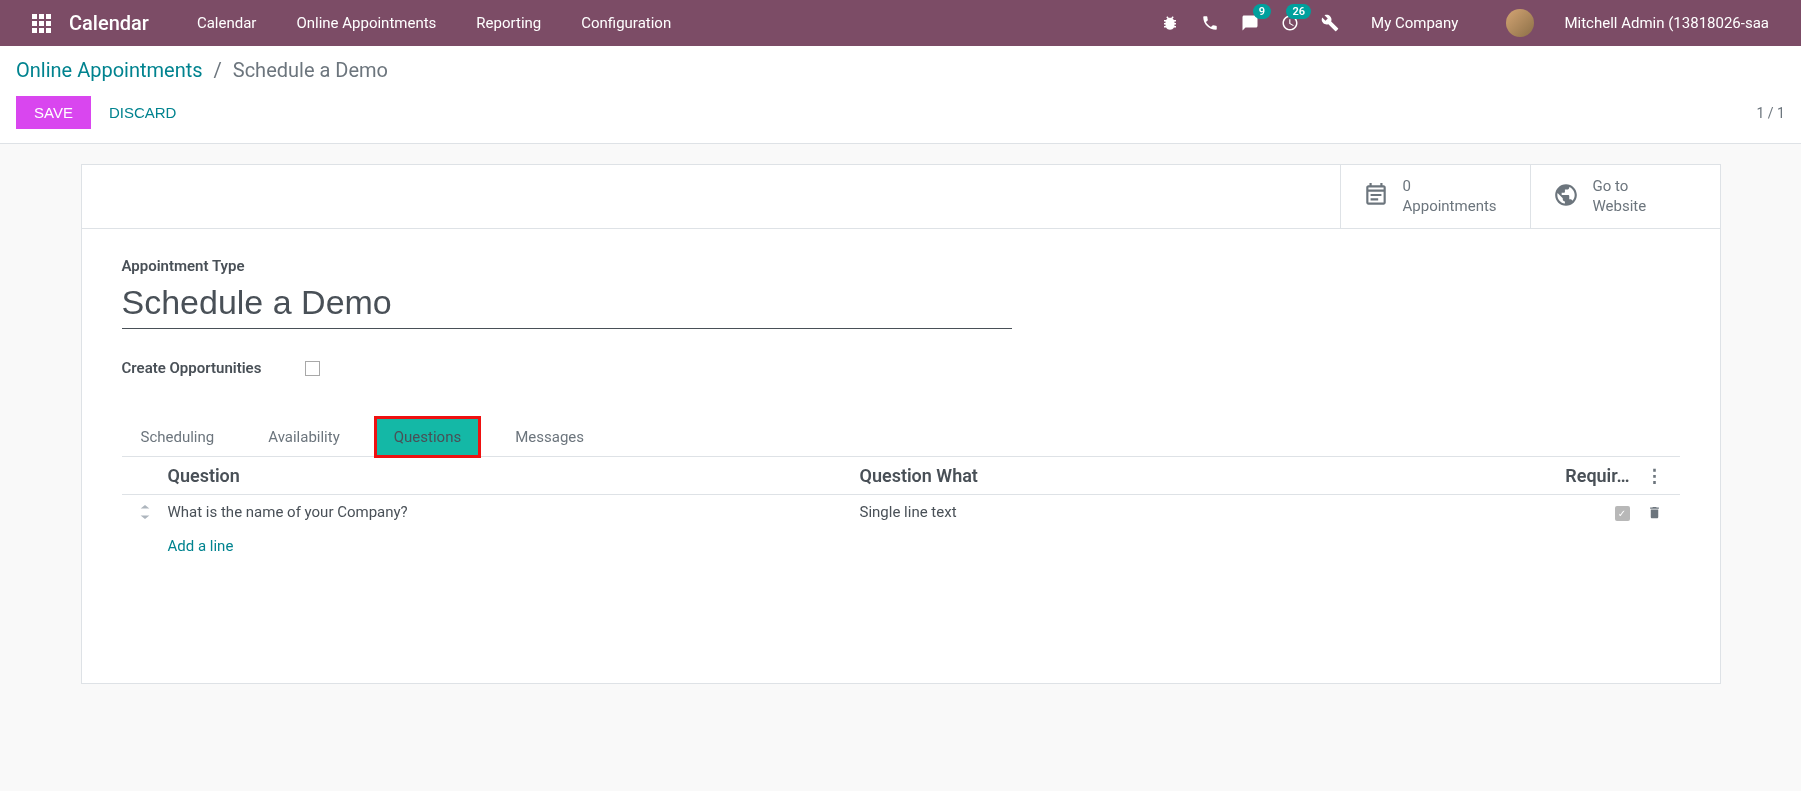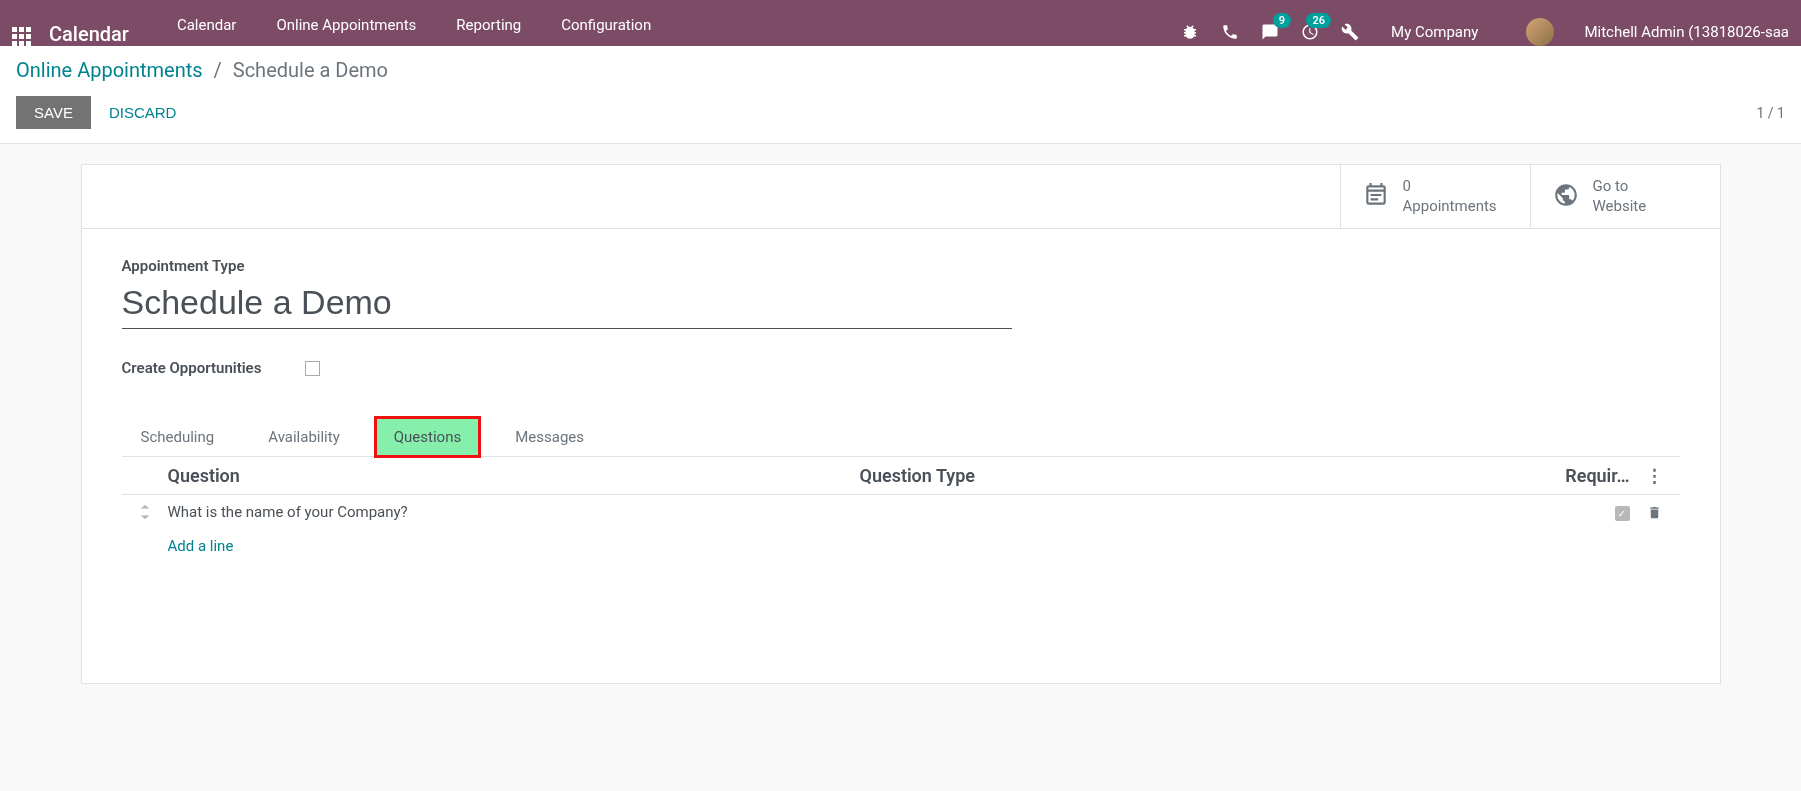--- a/index.html
+++ b/index.html
@@ -1,19 +1,19 @@
 <!DOCTYPE html>
 <html><head>
 <meta charset="utf-8">
 <style>
 * { box-sizing: border-box; margin: 0; padding: 0; }
 body { font-family: -apple-system, BlinkMacSystemFont, "Segoe UI", Roboto, "Helvetica Neue", Arial, sans-serif; font-size: 14px; color: #495057; width: 1801px; background: #f9f9f9; }
 
 
-.navbar { background: #7C4C66; color: #fff; height: 46px; display: flex; align-items: flex-end; padding: 0 12px; overflow: hidden; }
+.navbar { background: #7C4C66; color: #fff; height: 46px; display: flex; align-items: center; padding: 0 32px; overflow: hidden; }
 .apps-grid { display: grid; grid-template-columns: repeat(3, 5px); grid-template-rows: repeat(3, 5px); gap: 2px; margin-right: 18px; cursor: pointer; }
 .apps-grid span { background: #fff; width: 5px; height: 5px; }
 .app-title { font-size: 20px; font-weight: 500; color: #fff; margin-right: 28px; }
 .nav-links { display: flex; gap: 0; }
 .nav-link { color: #fff; padding: 12px 20px; font-size: 15px; cursor: pointer; white-space: nowrap; }
 .nav-spacer { flex: 1; }
 .nav-icons { display: flex; align-items: center; gap: 22px; }
 .nav-icon { color: #fff; position: relative; cursor: pointer; display: flex; align-items: center; }
 .nav-icon svg { width: 18px; height: 18px; }
 .badge { position: absolute; top: -10px; right: -12px; background: #00A09D; color: #fff; font-size: 11px; font-weight: 600; border-radius: 10px; padding: 1px 6px; min-width: 18px; text-align: center; }
@@ -23,21 +23,21 @@
 
 
 .control-panel { background: #fff; border-bottom: 1px solid #dee2e6; }
 .breadcrumb-row { padding: 12px 16px 8px; display: flex; align-items: center; }
 .breadcrumb { font-size: 20px; }
 .breadcrumb a { color: #00838F; text-decoration: none; }
 .breadcrumb .sep { color: #6c757d; margin: 0 6px; }
 .breadcrumb .current { color: #6c757d; }
 .buttons-row { padding: 6px 16px 14px; display: flex; align-items: center; justify-content: space-between; }
 .buttons-left { display: flex; align-items: center; gap: 18px; }
-.btn-save { background: #737373; color: #fff; border: none; padding: 8px 18px; font-size: 15px; font-weight: 500; cursor: pointer; }
+.btn-save { background: #d946ef; color: #fff; border: none; padding: 8px 18px; font-size: 15px; font-weight: 500; cursor: pointer; }
 .btn-discard { background: transparent; color: #00838F; border: none; font-size: 15px; font-weight: 500; cursor: pointer; }
 .pager { color: #6c757d; font-size: 14px; }
 
 
 .form-container { padding: 20px 0 0; display: flex; justify-content: center; }
 .sheet { background: #fff; border: 1px solid #dee2e6; width: 1640px; }
 .stat-buttons { display: flex; justify-content: flex-end; border-bottom: 1px solid #dee2e6; }
 .stat-btn { display: flex; align-items: center; gap: 14px; padding: 12px 22px; border-left: 1px solid #dee2e6; cursor: pointer; min-width: 190px; }
 .stat-btn svg { width: 26px; height: 26px; fill: #6c757d; }
 .stat-text { display: flex; flex-direction: column; line-height: 1.3; }
@@ -46,21 +46,21 @@
 
 .sheet-body { padding: 28px 40px 0; }
 .field-label { font-size: 15px; font-weight: 600; color: #495057; margin-bottom: 6px; }
 .title-input { width: 890px; border: none; border-bottom: 1px solid #495057; font-size: 34px; font-weight: 400; color: #495057; padding: 2px 0 6px; outline: none; background: transparent; }
 .field-row { display: flex; align-items: center; gap: 44px; margin-top: 30px; }
 .checkbox-box { width: 15px; height: 15px; border: 1px solid #a8a8a8; cursor: pointer; }
 
 
 .tabs { display: flex; margin-top: 40px; border-bottom: 1px solid #dee2e6; padding-left: 0px; gap: 16px; }
 .tab { padding: 10px 18px; font-size: 15px; color: #6c757d; cursor: pointer; border: 1px solid transparent; border-bottom: none; margin-bottom: -1px; }
-.tab.active { color: #495057; border-color: #dee2e6; background: #86efac; border-bottom: 1px solid #fff; }
+.tab.active { color: #495057; border-color: #dee2e6; background: #14b8a6; border-bottom: 1px solid #fff; }
 .tab.highlighted { outline: 3px solid #ee1111; outline-offset: -2px; }
 
 
 .q-table { width: 100%; }
 .q-header { display: flex; padding: 8px 0; border-bottom: 1px solid #dee2e6; font-weight: 600; font-size: 18px; color: #495057; }
 .q-row { display: flex; align-items: center; padding: 8px 0; font-size: 15px; }
 .col-handle { width: 46px; display: flex; justify-content: center; color: #adb5bd; }
 .col-question { flex: 1; min-width: 0; }
 .col-type { width: 690px; }
 .col-required { width: 80px; text-align: right; }
@@ -189,31 +189,32 @@
         <div class="tab">Availability</div>
         <div class="tab active highlighted">Questions</div>
         <div class="tab">Messages</div>
       </div>
 
       
       <div class="q-table">
         <div class="q-header">
           <div class="col-handle"></div>
           <div class="col-question">Question</div>
-          <div class="col-type">Question Type</div>
+          <div class="col-type">Question What</div>
           <div class="col-required">Requir…</div>
           <div class="col-actions kebab">⋮</div>
         </div>
         <div class="q-row">
           <div class="col-handle sort-handle">
             <svg viewBox="0 0 10 16">
                 <path d="M0 4 L5 0 L10 4 Z M0 12 L5 16 L10 12 Z"></path>
               </svg>
           </div>
           <div class="col-question">What is the name of your Company?</div>
+          <div class="col-type">Single line text</div>
           <div class="col-required">
             <span class="checked-box">✓</span>
           </div>
           <div class="col-actions trash-icon">
             <svg viewBox="0 0 24 24">
                 <path d="M6 19c0 1.1.9 2 2 2h8c1.1 0 2-.9 2-2V7H6v12zM19 4h-3.5l-1-1h-5l-1 1H5v2h14V4z"></path>
               </svg>
           </div>
         </div>
         <div class="add-line">Add a line</div>

